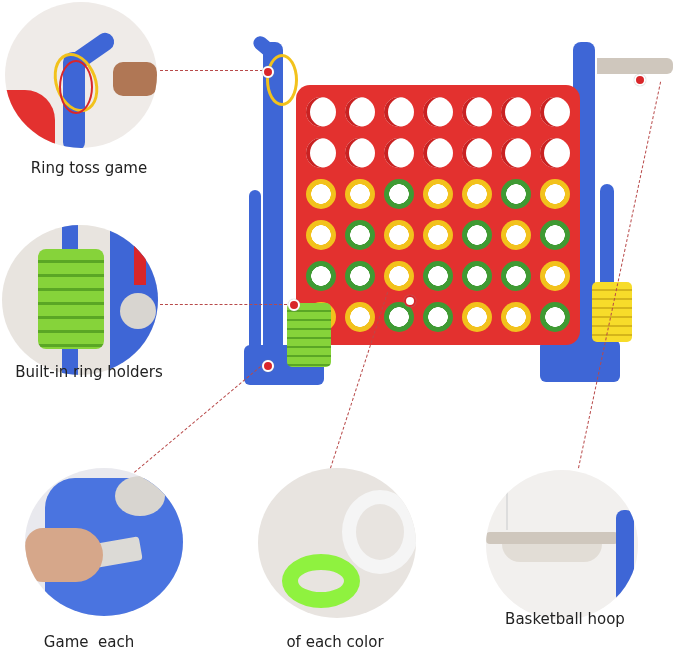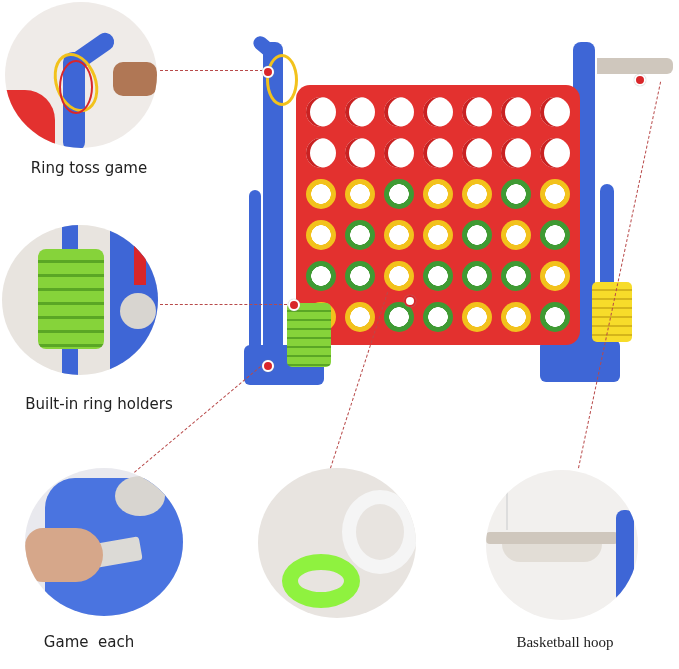--- a/index.html
+++ b/index.html
@@ -52,25 +52,26 @@
 </div>
 
 <div class="circle" style="left:486px;top:470px;width:152px;height:150px;background:#f2f0ee;">
   <div class="abs" style="left:20px;top:0;width:2px;height:60px;background:#ddd;"></div>
   <div class="abs" style="left:0;top:62px;width:132px;height:12px;background:#cfc7bd;border-radius:4px;"></div>
   <div class="abs" style="left:16px;top:74px;width:100px;height:18px;background:#e2ddd6;border-radius:0 0 20px 20px;"></div>
   <div class="abs" style="left:130px;top:40px;width:18px;height:94px;background:#3e66d6;border-radius:8px;"></div>
 </div>
 
 <div class="caption" style="left:0;top:160px;width:178px;">Ring toss game</div>
-<div class="caption" style="left:0;top:396px;width:178px;padding-left:10px;">Built-in ring holders</div>
+<div class="caption" style="left:0;top:364px;width:178px;">Built-in ring holders</div>
 <div class="caption" style="left:0;top:634px;width:178px;white-space:pre;">Game  each</div>
 <div class="caption" style="left:246px;top:634px;width:178px;">
+  <div>of each color</div>
 </div>
-<div class="caption" style="left:476px;top:634px;width:178px;font-family:Liberation Serif, serif;">Basketball hoop</div>
+<div class="caption" style="left:476px;top:611px;width:178px;">Basketball hoop</div>
 
 <div>
   <div class="post" style="left:263px;top:42px;width:20px;height:340px;"></div>
   <div class="post" style="left:252px;top:40px;width:26px;height:14px;border-radius:10px;transform:rotate(40deg);"></div>
   <div class="post" style="left:249px;top:190px;width:12px;height:190px;"></div>
   <div class="post" style="left:297px;top:195px;width:14px;height:190px;"></div>
   <div class="post" style="left:244px;top:345px;width:80px;height:40px;border-radius:6px;"></div>
   <div class="post" style="left:573px;top:42px;width:22px;height:320px;"></div>
   <div class="post" style="left:600px;top:184px;width:14px;height:170px;"></div>
   <div class="post" style="left:540px;top:340px;width:80px;height:42px;border-radius:6px;"></div>

